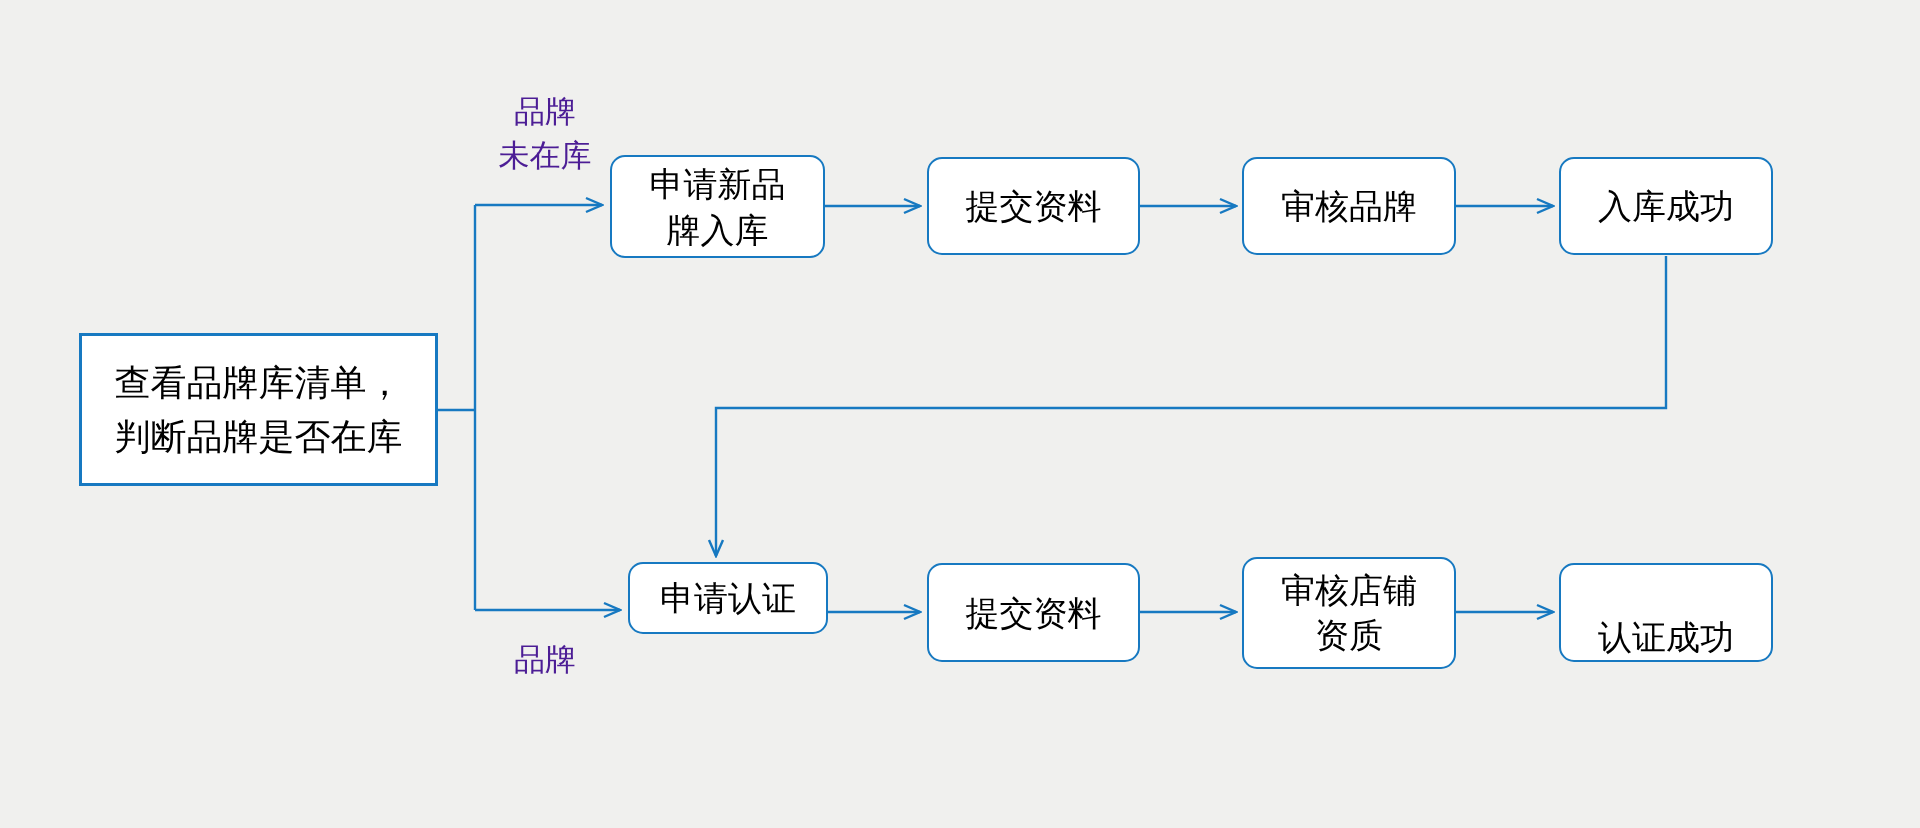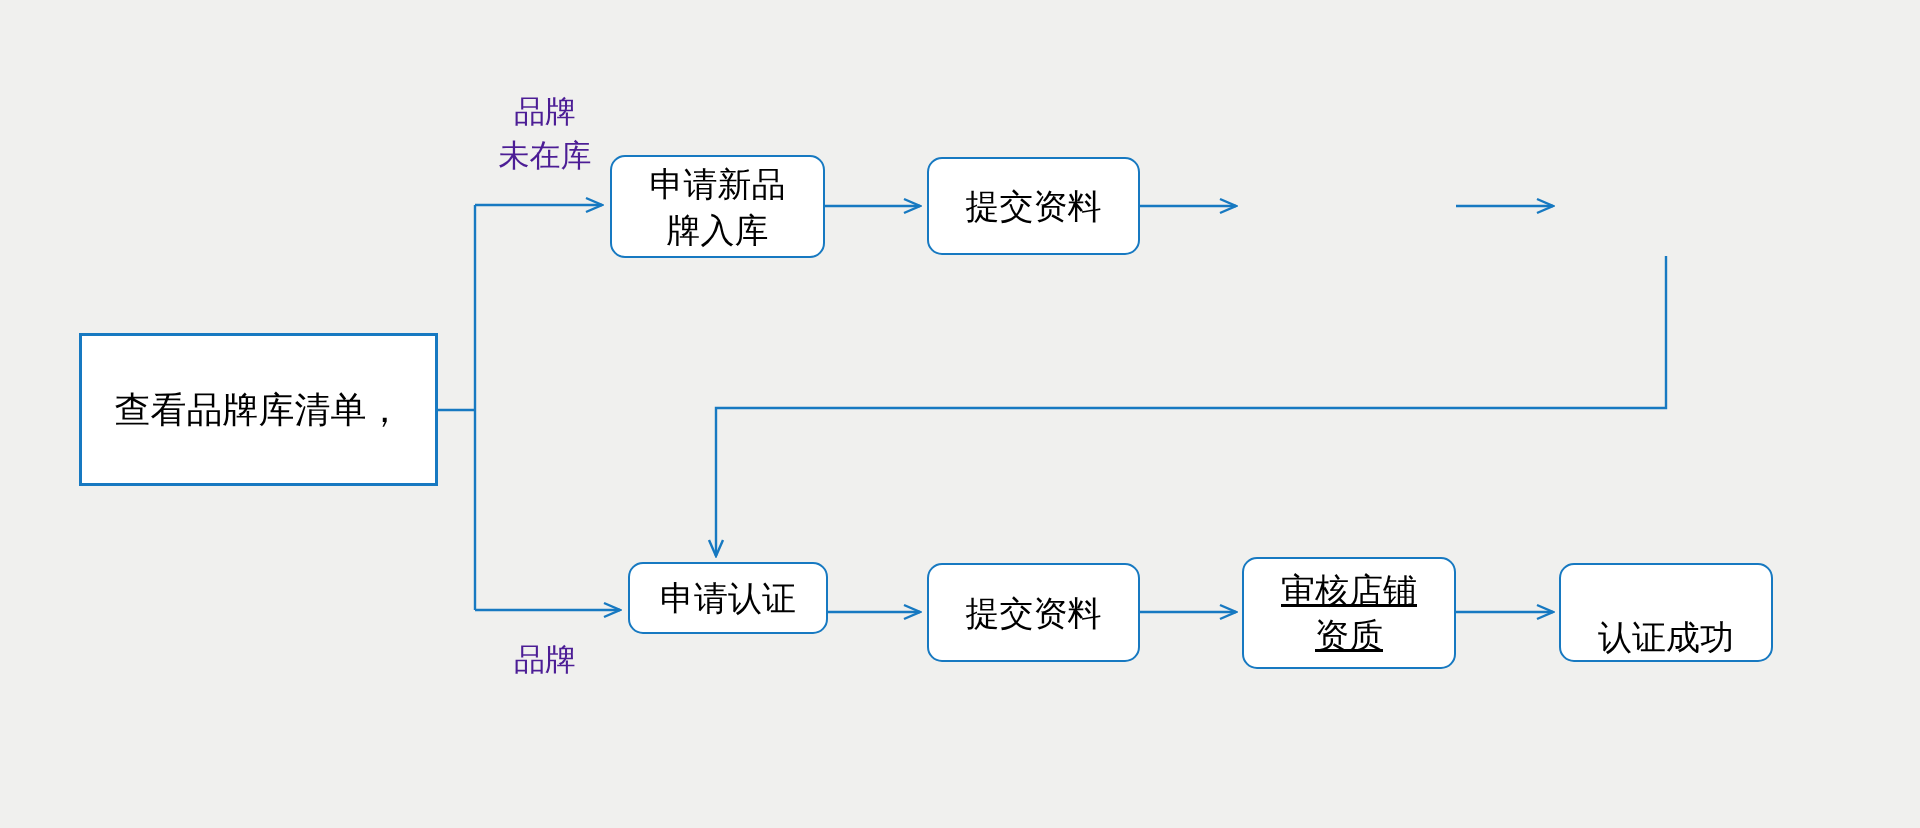--- a/index.html
+++ b/index.html
@@ -41,45 +41,52 @@
     <path d="M1140,206 H1236" marker-end="url(#arrow)"></path>
     <path d="M1456,206 H1553" marker-end="url(#arrow)"></path>
     <path d="M1666,256 V408 H716 V556" marker-end="url(#arrow)"></path>
     <path d="M828,612 H920" marker-end="url(#arrow)"></path>
     <path d="M1140,612 H1236" marker-end="url(#arrow)"></path>
     <path d="M1456,612 H1553" marker-end="url(#arrow)"></path>
   </svg>
 
   <div class="node start" style="left:79px;top:333px;width:359px;height:153px;">
     <span class="ln">查看品牌库清单，</span>
+    <span class="ln">判断品牌是否在库</span>
   </div>
 
   <div class="branch-label" style="left:445px;top:90px;width:200px;">
     <span class="ln" style="display:block">品牌</span>
     <span class="ln" style="display:block">未在库</span>
   </div>
   <div class="branch-label" style="left:445px;top:638px;width:200px;">
     <span class="ln" style="display:block">品牌</span>
   </div>
 
   <div class="node rounded" style="left:610px;top:155px;width:215px;height:103px;">
     <span class="ln">申请新品</span>
     <span class="ln">牌入库</span>
   </div>
   <div class="node rounded" style="left:927px;top:157px;width:213px;height:98px;">
     <span class="ln">提交资料</span>
   </div>
+  <div class="node rounded" style="left:1242px;top:157px;width:214px;height:98px;">
+    <span class="ln">审核品牌</span>
+  </div>
+  <div class="node rounded" style="left:1559px;top:157px;width:214px;height:98px;">
+    <span class="ln">入库成功</span>
+  </div>
 
   <div class="node rounded" style="left:628px;top:562px;width:200px;height:72px;">
     <span class="ln">申请认证</span>
   </div>
   <div class="node rounded" style="left:927px;top:563px;width:213px;height:99px;">
     <span class="ln">提交资料</span>
   </div>
-  <div class="node rounded" style="left:1242px;top:557px;width:214px;height:112px;line-height:45px;text-decoration:underline;">
+  <div class="node rounded" style="left:1242px;top:557px;width:214px;height:112px;line-height:45px;">
     <span class="ln">审核店铺</span>
     <span class="ln">资质</span>
   </div>
   <div class="node rounded" style="left:1559px;top:563px;width:214px;height:99px;justify-content:flex-end;">
     <span class="ln">认证成功</span>
   </div>
 
 </div>
 
 </body></html>

